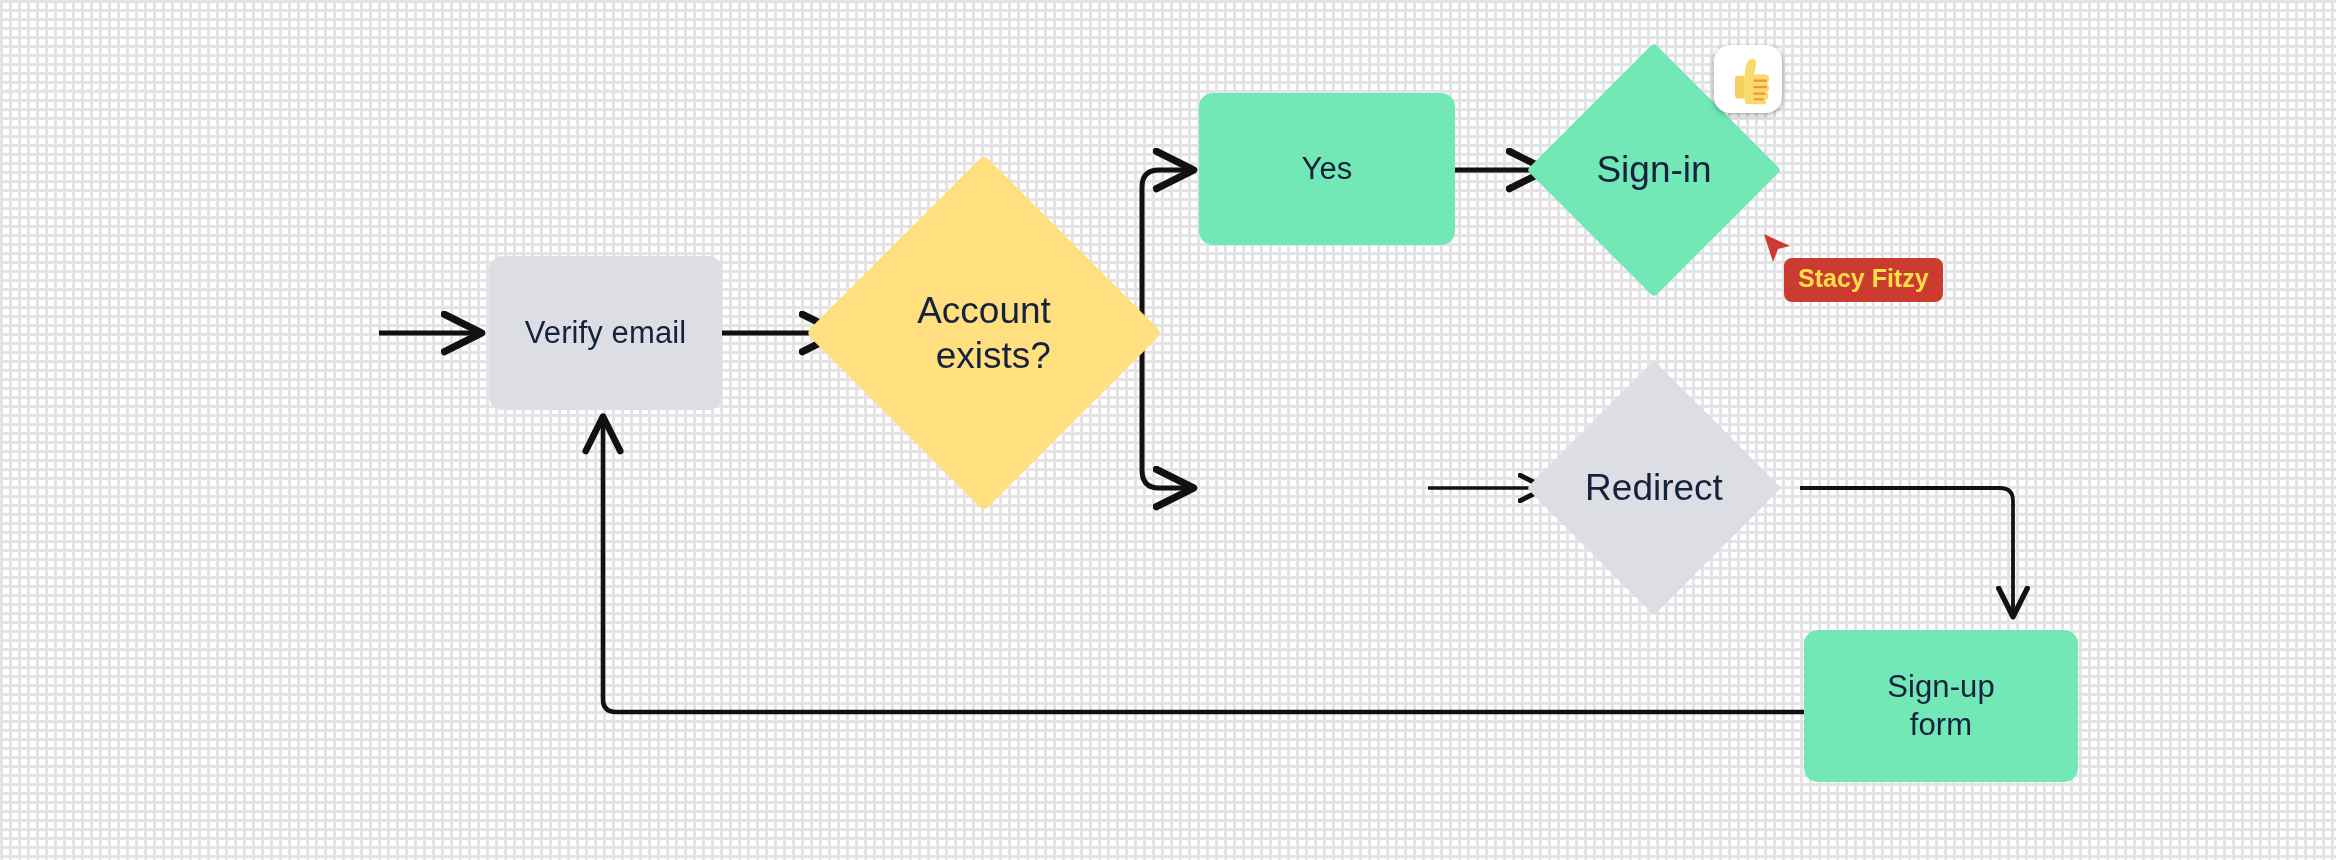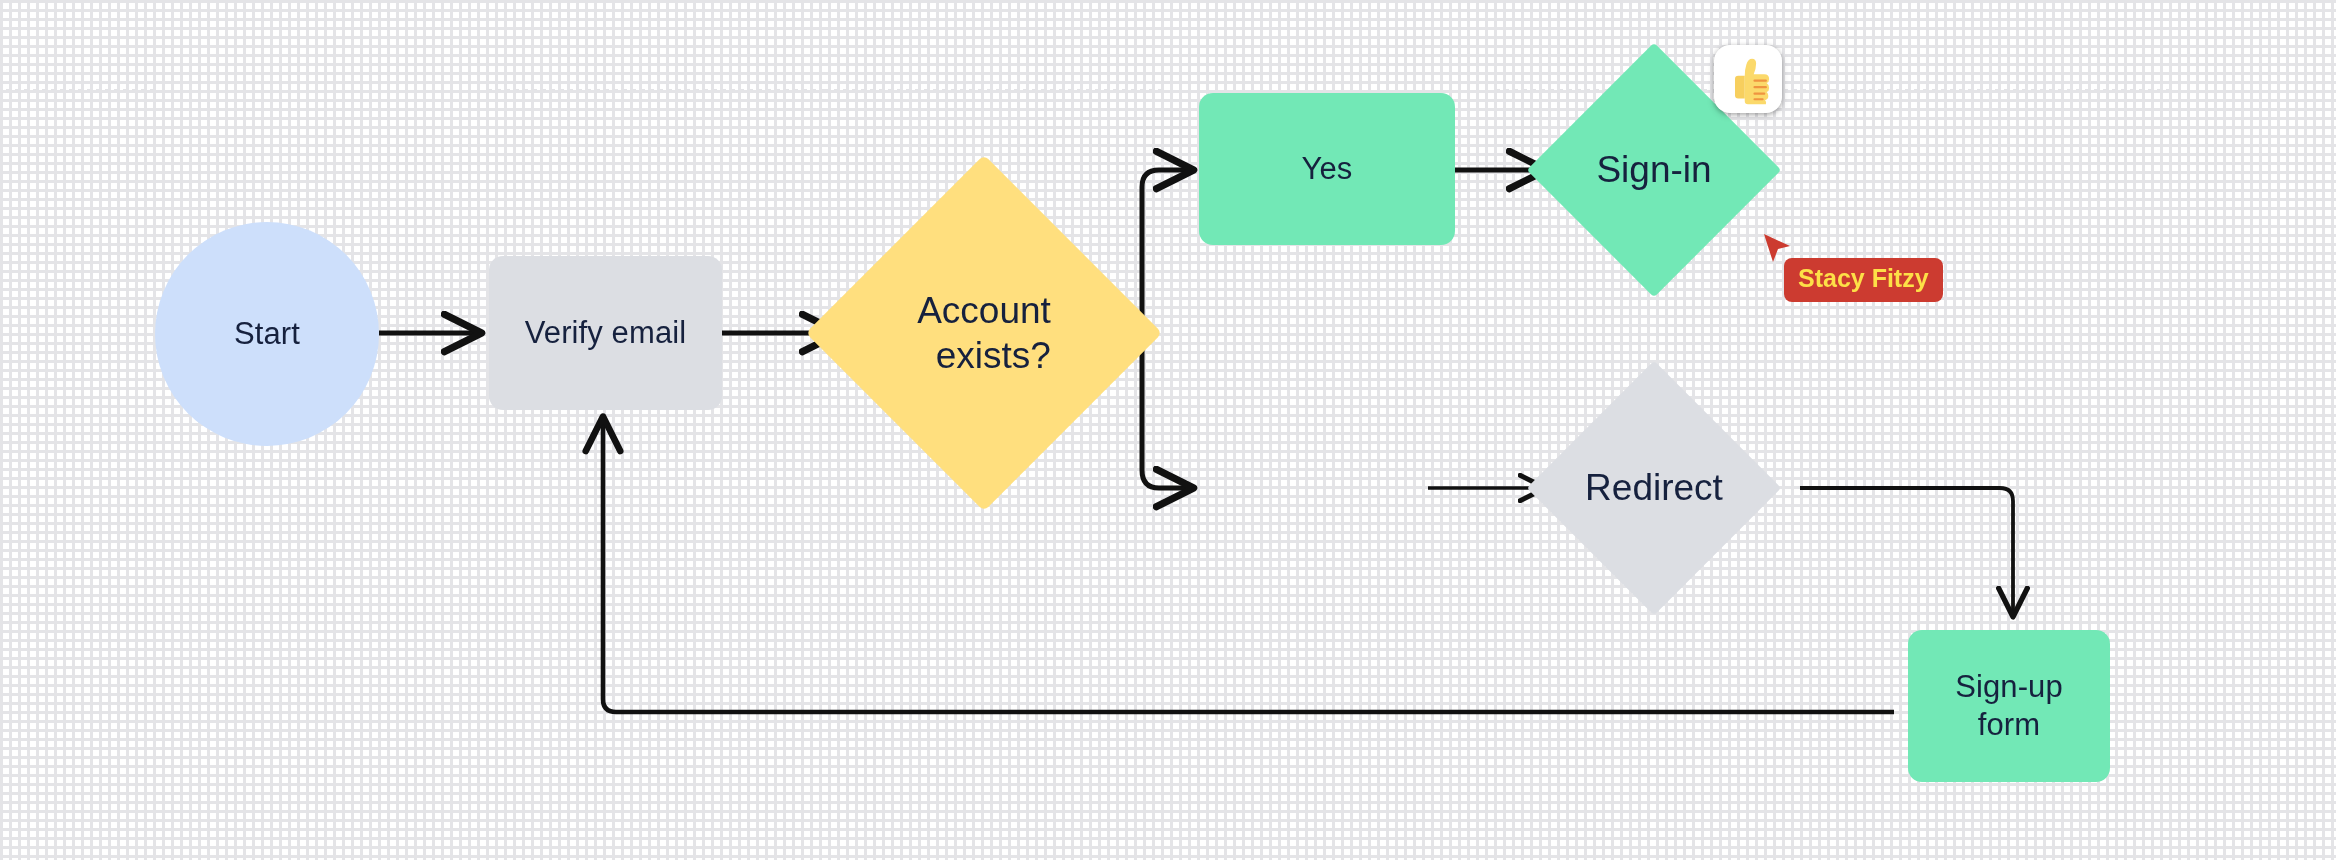--- a/index.html
+++ b/index.html
@@ -143,23 +143,20 @@
       <path d="M 1428 170 L 1543 170" marker-end="url(#arrow)"></path>
 
       <path d="M 1428 488 L 1543 488" stroke-width="3.4" marker-end="url(#arrow)"></path>
 
       <path d="M 1800 488 L 2000 488 Q 2013 488 2013 501 L 2013 614" stroke-width="3.8" marker-end="url(#arrow)"></path>
 
       <path d="M 1894 712 L 616 712 Q 603 712 603 699 L 603 420" stroke-width="4.6" marker-end="url(#arrow)"></path>
     </g>
   </svg>
 
-  <div class="node node-circle" style="left:155px; top:222px; width:224px; height:224px; background:#cddffb;">
-    <span>Start</span>
-  </div>
 
   <div class="node node-rect" style="left:489px; top:256px; width:233px; height:154px; background:#dcdee3;">
     <span>Verify email</span>
   </div>
 
   <div class="diamond-wrap" style="left:858px; top:207px; width:252px; height:252px;">
     <div class="diamond-shape" style="background:#ffdf7e;"></div>
     <div class="diamond-label">
       <div>Account</div>
       <div>exists?</div>
@@ -174,21 +171,21 @@
   <div class="diamond-wrap" style="left:1564px; top:80px; width:180px; height:180px;">
     <div class="diamond-shape" style="background:#72e8b6; border-radius:4px;"></div>
     <div class="diamond-label">Sign-in</div>
   </div>
 
   <div class="diamond-wrap" style="left:1564px; top:398px; width:180px; height:180px;">
     <div class="diamond-shape" style="background:#dcdee3; border-radius:4px;"></div>
     <div class="diamond-label">Redirect</div>
   </div>
 
-  <div class="node node-rect" style="left:1908px; top:630px; width:202px; height:152px; background:#72e8b6;">
+  <div class="node node-rect" style="left:1804px; top:630px; width:274px; height:152px; background:#72e8b6;">
     <div>
       <div>Sign-up</div>
       <div>form</div>
     </div>
   </div>
 
   <div id="reaction" style="left:1711px; top:42px;">
     <div class="sticker">
       <svg width="52" height="52" viewBox="0 0 64 64">
         <path d="M20 28 L28 28 L28 56 L20 56 Q16 56 16 52 L16 32 Q16 28 20 28 Z" fill="#f7cf5e"></path>

